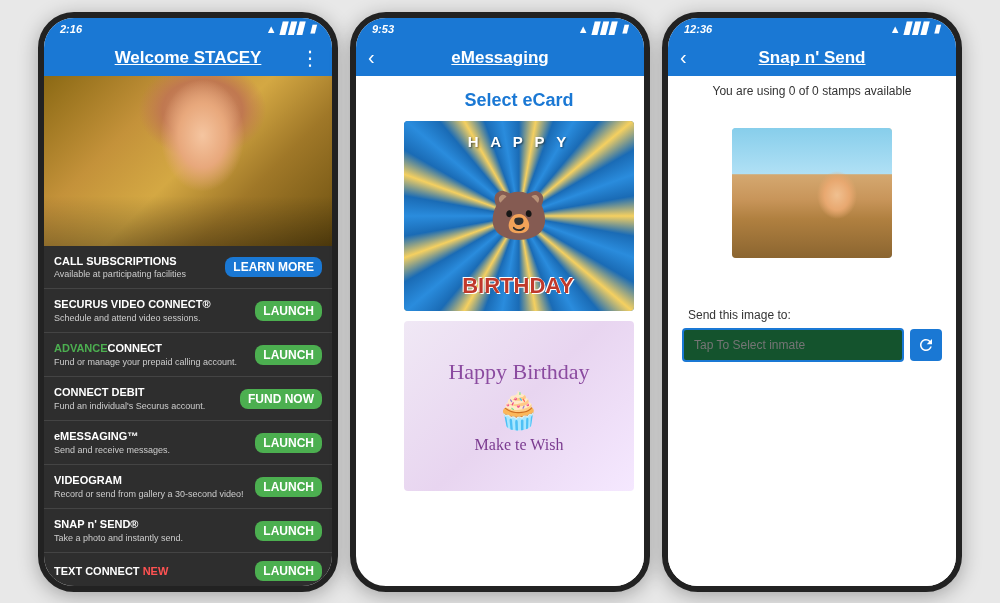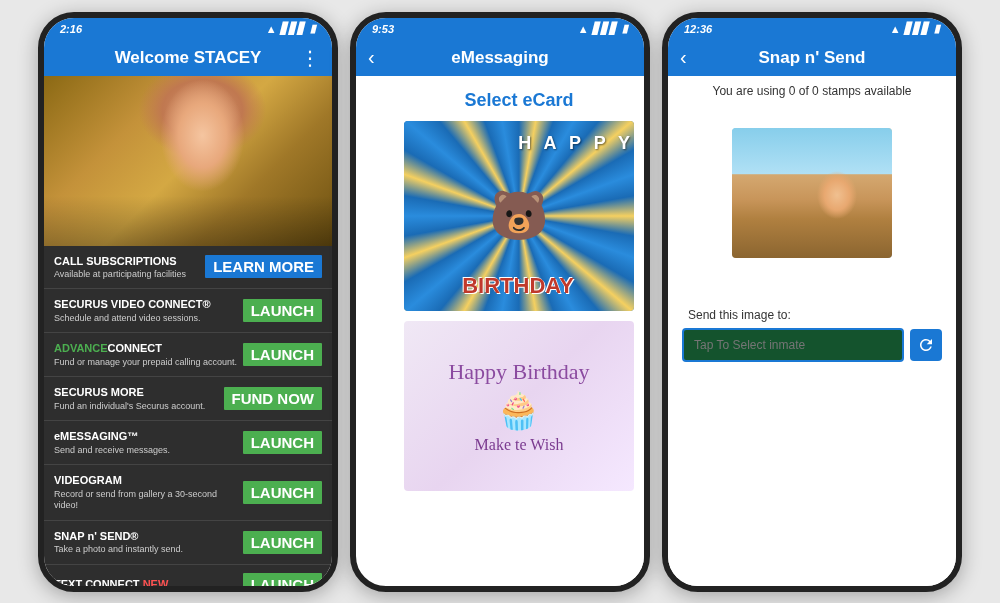--- a/index.html
+++ b/index.html
@@ -59,20 +59,21 @@
       justify-content: center;
       padding: 8px 12px;
       position: relative;
       flex-shrink: 0;
     }
     .app-header .title {
       color: #fff;
       font-size: 17px;
       font-weight: 600;
       text-align: center;
+      text-decoration: underline;
     }
     .app-header .back-btn {
       position: absolute;
       left: 12px;
       color: #fff;
       font-size: 20px;
       cursor: pointer;
     }
     .app-header .menu-btn {
       position: absolute;
@@ -139,22 +140,22 @@
       line-height: 1.3;
     }
     .menu-item-desc {
       color: #ccc;
       font-size: 9px;
       line-height: 1.3;
       margin-top: 1px;
     }
     .menu-btn-action {
       padding: 3px 8px;
-      border-radius: 1px;
-      font-size: 15px;
+      border-radius: 8px;
+      font-size: 12px;
       font-weight: 700;
       cursor: pointer;
       border: none;
       white-space: nowrap;
     }
     .btn-blue { background: #1a78d4; color: #fff; }
     .btn-green { background: #4CAF50; color: #fff; }
 
     
     .phone2-content {
@@ -197,23 +198,23 @@
       text-align: center;
     }
     .bear-icon {
       font-size: 48px;
       line-height: 1;
     }
     .happy-text {
       position: absolute;
       top: 12px;
       left: 0; right: 0;
-      text-align: right;
+      text-align: center;
       color: #fff;
-      font-size: 18px;
+      font-size: 15px;
       font-weight: 900;
       letter-spacing: 4px;
       text-shadow: 1px 1px 2px rgba(0,0,0,0.5);
     }
     .birthday-text {
       position: absolute;
       bottom: 12px;
       left: 0; right: 2px;
       text-align: center;
       color: #c0392b;
@@ -386,21 +387,21 @@
         </div>
         <div class="menu-item">
           <div class="menu-item-text">
             <div class="menu-item-title"><span style="color:#4CAF50">ADVANCE</span>CONNECT</div>
             <div class="menu-item-desc">Fund or manage your prepaid calling account.</div>
           </div>
           <button class="menu-btn-action btn-green">LAUNCH</button>
         </div>
         <div class="menu-item">
           <div class="menu-item-text">
-            <div class="menu-item-title">SECURUS MORE</div>
+            <div class="menu-item-title">CONNECT DEBIT</div>
             <div class="menu-item-desc">Fund an individual's Securus account.</div>
           </div>
           <button class="menu-btn-action btn-green">FUND NOW</button>
         </div>
         <div class="menu-item">
           <div class="menu-item-text">
             <div class="menu-item-title">eMESSAGING™</div>
             <div class="menu-item-desc">Send and receive messages.</div>
           </div>
           <button class="menu-btn-action btn-green">LAUNCH</button>

